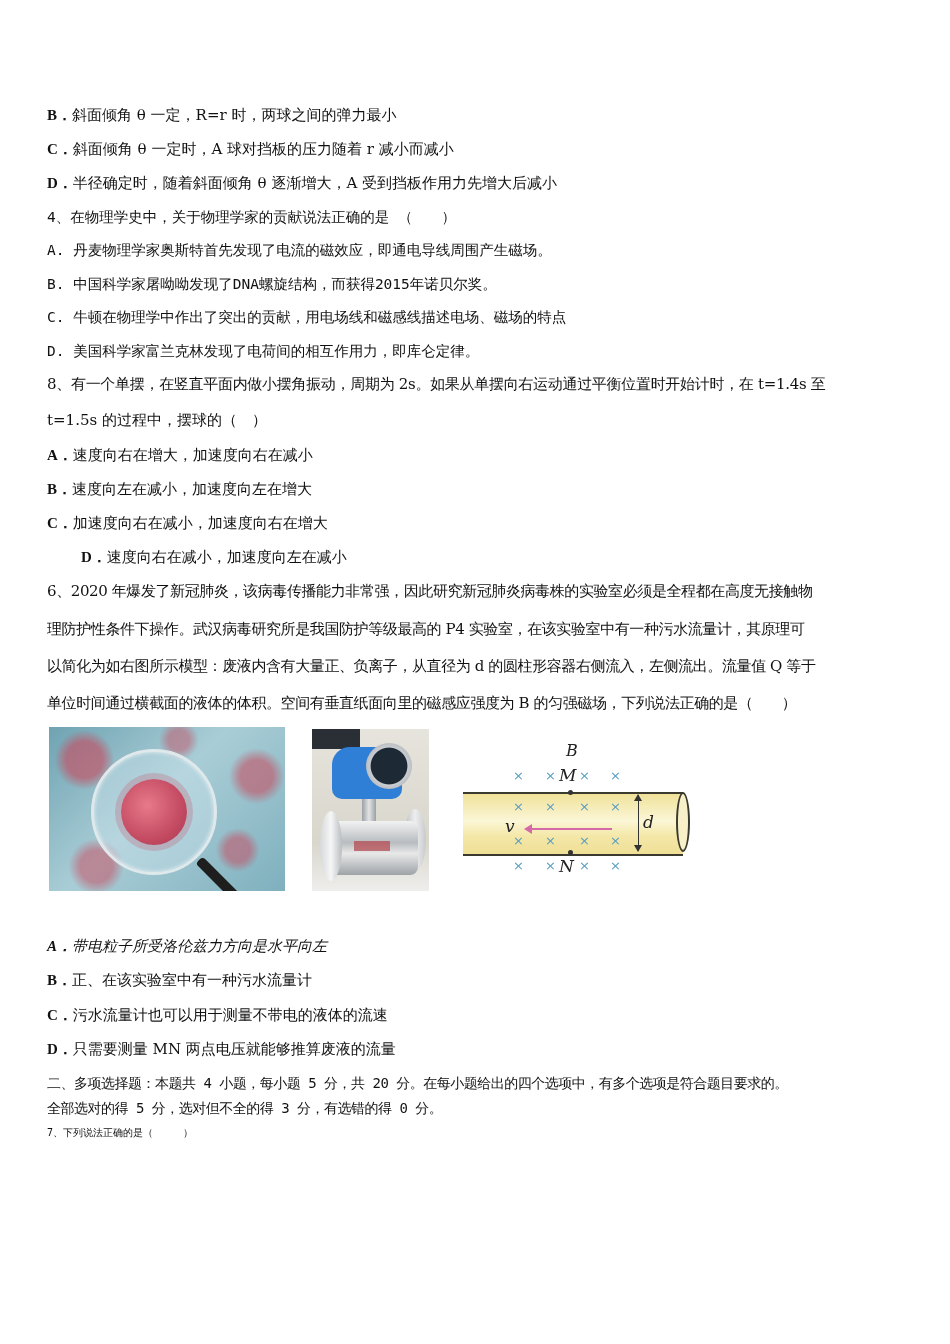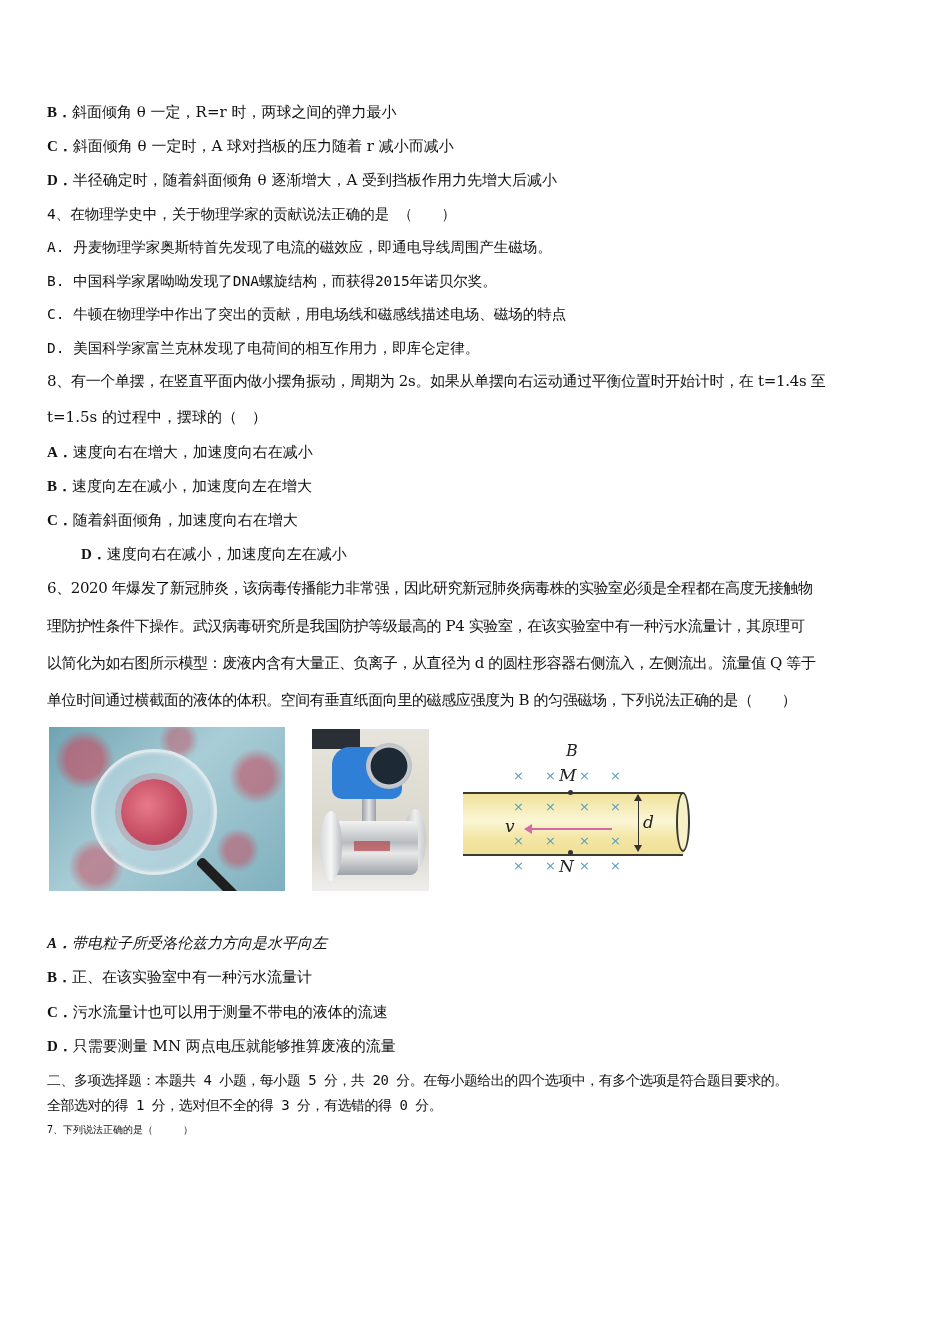--- a/index.html
+++ b/index.html
@@ -1,18 +1,18 @@
 <!DOCTYPE html>
 <html><head>
 <meta charset="utf-8">
 <style>
   html, body { margin:0; padding:0; background:#ffffff; }
   body { width:950px; height:1344px; position:relative; overflow:hidden;
          font-family: "DejaVu Serif", "Liberation Serif", serif; color:#111; }
-  .line { position:absolute; left:47px; font-size:15px; line-height:18px; white-space:nowrap; }
+  .line { position:absolute; left:47px; font-size:15px; line-height:24px; white-space:nowrap; }
   .opt-label { font-weight:bold; font-family:"Liberation Serif", serif; }
   .mono { font-family:"DejaVu Sans Mono", "Liberation Mono", monospace; font-size:14.5px; }
   .fig { position:absolute; }
   .virus-img { left:49px; top:727px; width:236px; height:164px; overflow:hidden;
      background: radial-gradient(circle at 15% 20%, rgba(200,70,90,0.6) 0 18px, transparent 30px),
                  radial-gradient(circle at 88% 30%, rgba(200,70,90,0.55) 0 16px, transparent 28px),
                  radial-gradient(circle at 80% 75%, rgba(200,70,90,0.5) 0 12px, transparent 22px),
                  radial-gradient(circle at 20% 85%, rgba(200,70,90,0.5) 0 16px, transparent 28px),
                  radial-gradient(circle at 55% 8%, rgba(200,70,90,0.45) 0 10px, transparent 20px),
                  linear-gradient(135deg, #6fa3b2 0%, #a9cdd6 45%, #7fb0be 100%); }
@@ -81,21 +81,21 @@
 
 <div class="line" style="top:372px; letter-spacing:-0.3px;">8、有一个单摆，在竖直平面内做小摆角振动，周期为 2s。如果从单摆向右运动通过平衡位置时开始计时，在 t=1.4s 至</div>
 <div class="line" style="top:408px;">t=1.5s 的过程中，摆球的（　）</div>
 <div class="line" style="top:443px;">
   <span class="opt-label">A．</span><span>速度向右在增大，加速度向右在减小</span>
 </div>
 <div class="line" style="top:477px;">
   <span class="opt-label">B．</span><span>速度向左在减小，加速度向左在增大</span>
 </div>
 <div class="line" style="top:511px;">
-  <span class="opt-label">C．</span><span>随着斜面倾角，加速度向右在增大</span>
+  <span class="opt-label">C．</span><span>加速度向右在减小，加速度向右在增大</span>
 </div>
 <div class="line" style="top:545px;margin-left:34px;">
   <span class="opt-label">D．</span><span>速度向右在减小，加速度向左在减小</span>
 </div>
 
 <div class="line" style="top:579px; letter-spacing:-0.4px;">6、2020 年爆发了新冠肺炎，该病毒传播能力非常强，因此研究新冠肺炎病毒株的实验室必须是全程都在高度无接触物</div>
 <div class="line" style="top:617px; letter-spacing:-0.4px;">理防护性条件下操作。武汉病毒研究所是我国防护等级最高的 P4 实验室，在该实验室中有一种污水流量计，其原理可</div>
 <div class="line" style="top:654px; letter-spacing:-0.4px;">以简化为如右图所示模型：废液内含有大量正、负离子，从直径为 d 的圆柱形容器右侧流入，左侧流出。流量值 Q 等于</div>
 <div class="line" style="top:691px; letter-spacing:-0.4px;">单位时间通过横截面的液体的体积。空间有垂直纸面向里的磁感应强度为 B 的匀强磁场，下列说法正确的是（　　）</div>
 
@@ -163,14 +163,14 @@
   <span class="opt-label">B．</span><span>正、在该实验室中有一种污水流量计</span>
 </div>
 <div class="line" style="top:1003px;">
   <span class="opt-label">C．</span><span>污水流量计也可以用于测量不带电的液体的流速</span>
 </div>
 <div class="line" style="top:1037px;">
   <span class="opt-label">D．</span><span>只需要测量 MN 两点电压就能够推算废液的流量</span>
 </div>
 
 <div class="line mono" style="top:1071px; font-size:14px; letter-spacing:-0.5px;">二、多项选择题：本题共 4 小题，每小题 5 分，共 20 分。在每小题给出的四个选项中，有多个选项是符合题目要求的。</div>
-<div class="line mono" style="top:1096px; font-size:14px; letter-spacing:-0.5px;">全部选对的得 1 分，选对但不全的得 3 分，有选错的得 0 分。</div>
+<div class="line mono" style="top:1096px; font-size:14px; letter-spacing:-0.5px;">全部选对的得 5 分，选对但不全的得 3 分，有选错的得 0 分。</div>
 <div class="line mono" style="top:1121px; font-size:10px;">7、下列说法正确的是（　　　）</div>
 
 </body></html>

